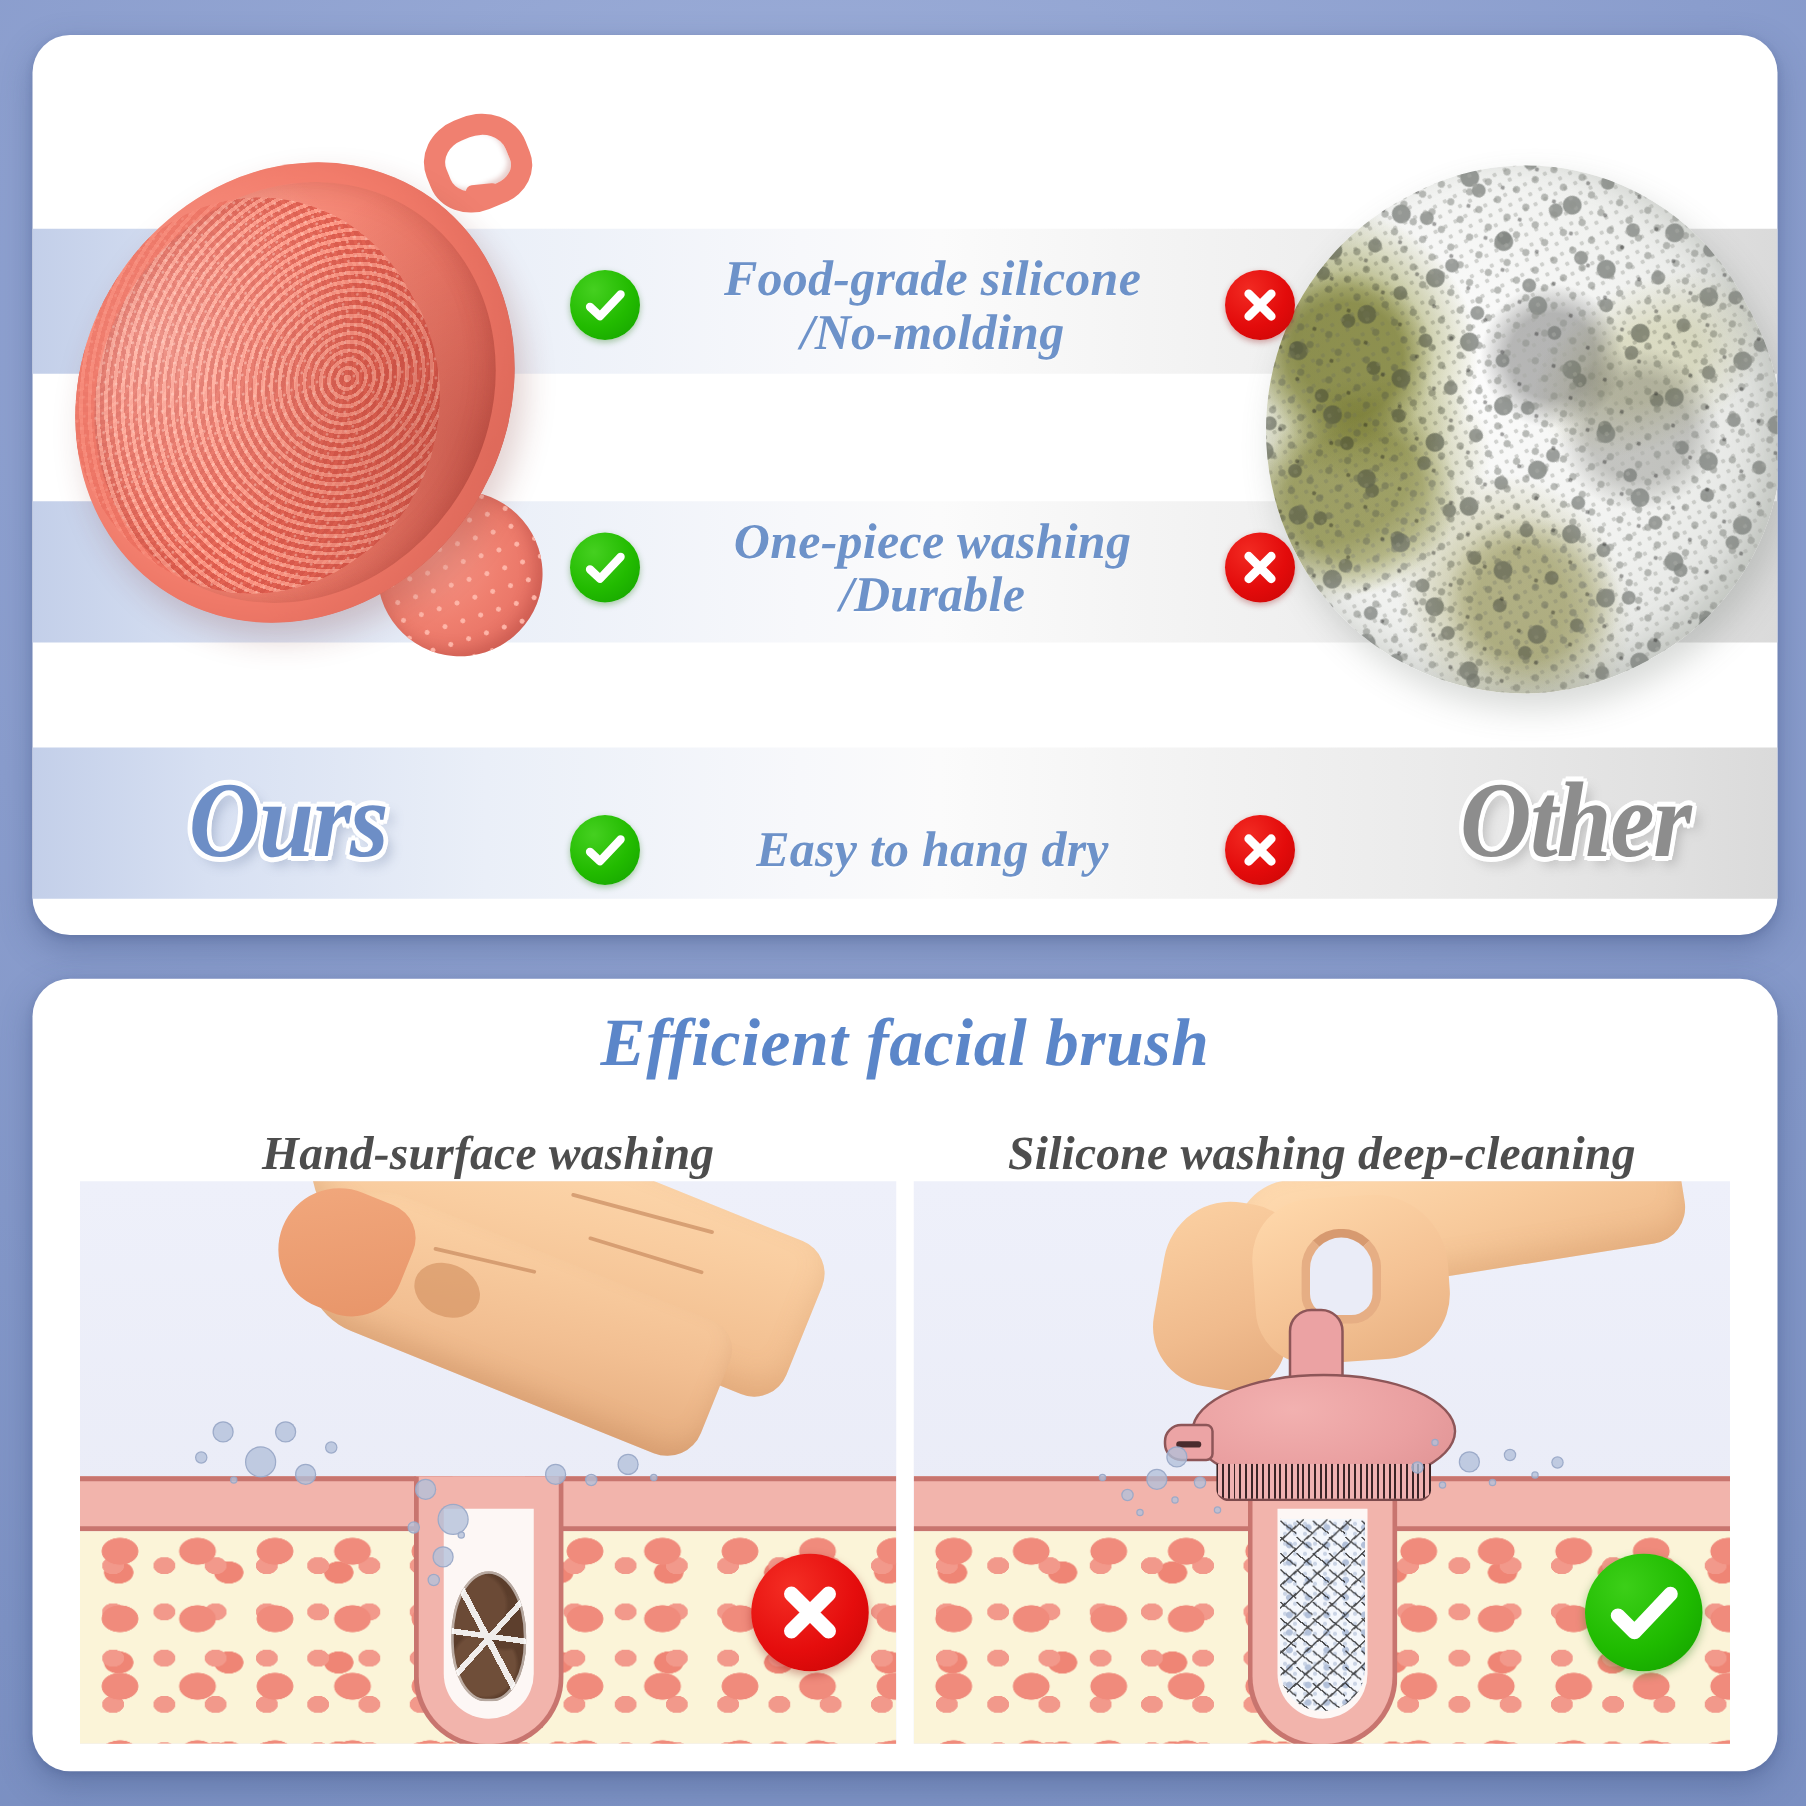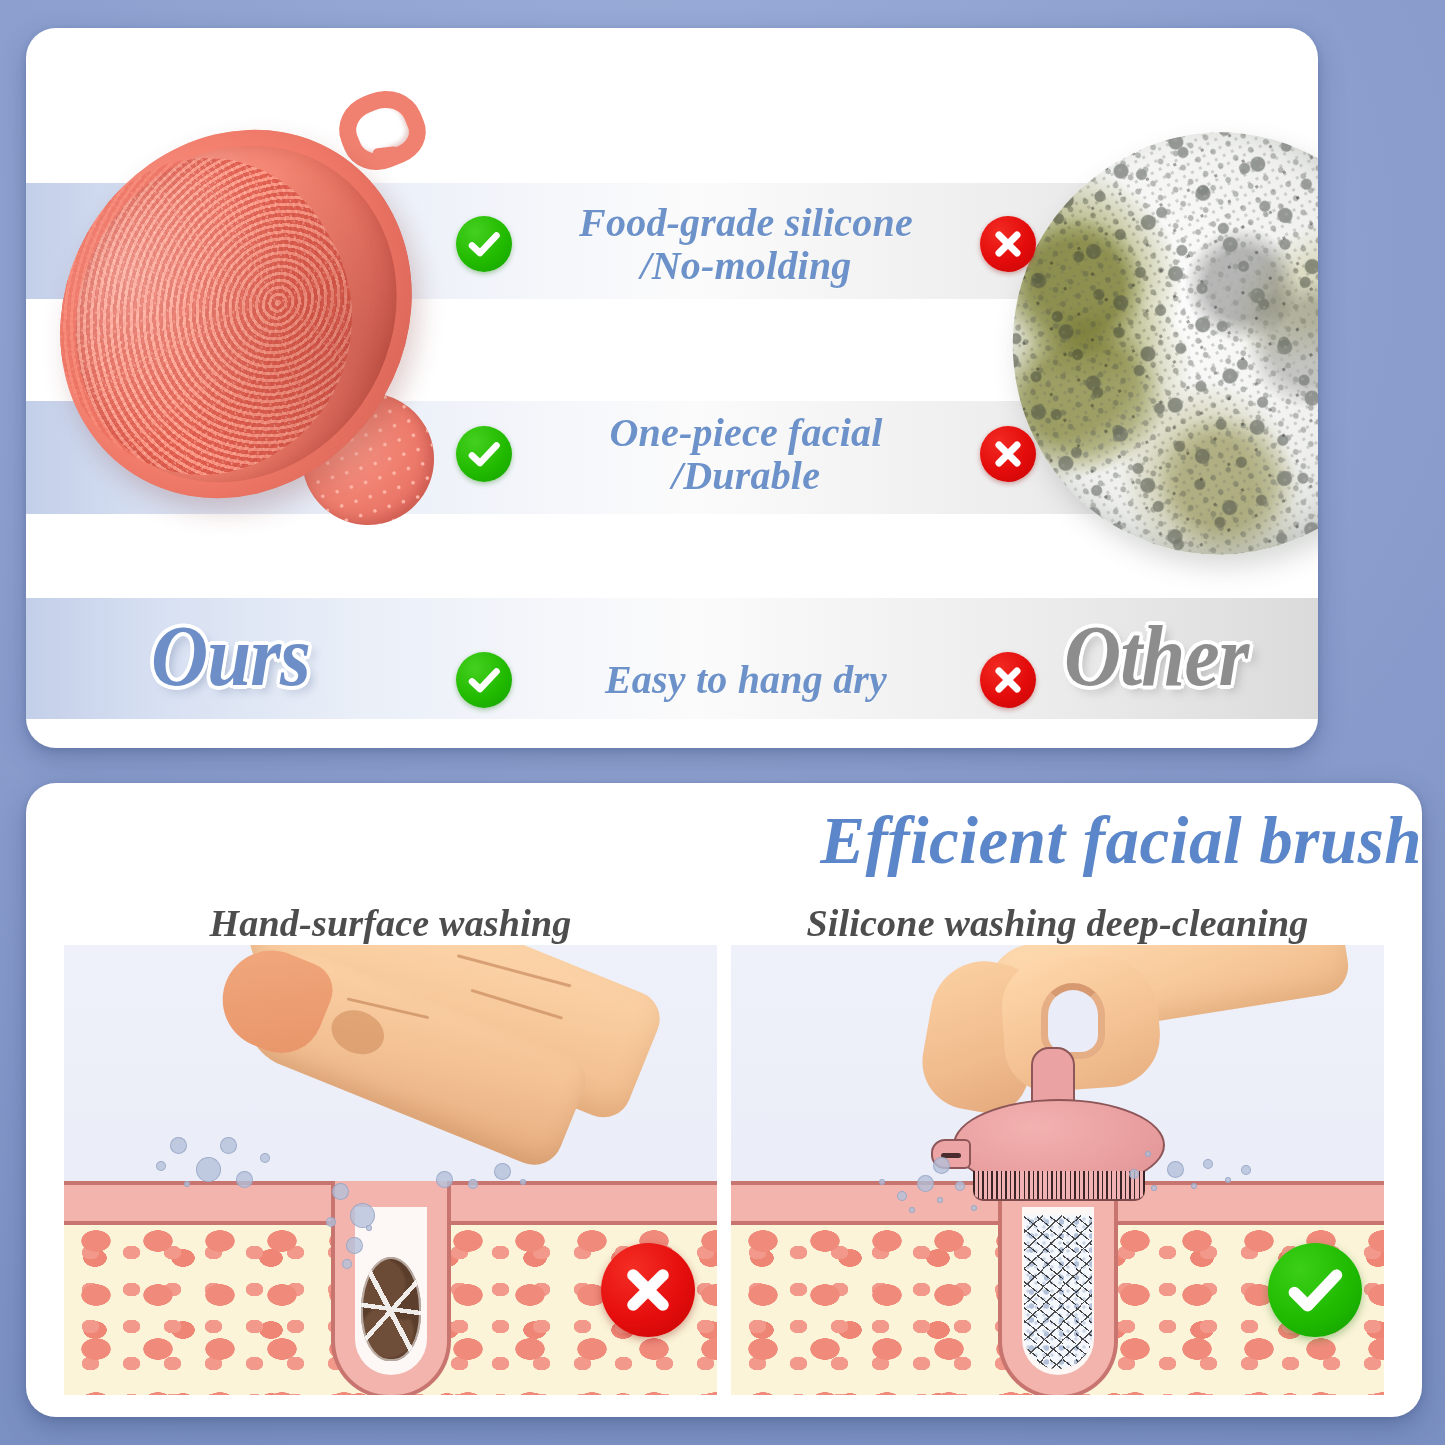--- a/index.html
+++ b/index.html
@@ -22,21 +22,21 @@
 
   
   .card {
     position: absolute;
     background: #ffffff;
     border-radius: 30px;
     box-shadow: 0 10px 26px rgba(48,66,115,0.34),
                 0 2px 6px rgba(48,66,115,0.18);
     overflow: hidden;
   }
-  #card-compare { left: 26px;  top: 28px;  width: 1292px; height: 720px; padding-left: 20px; }
+  #card-compare { left: 26px;  top: 28px;  width: 1396px; height: 720px; padding-left: 20px; }
   #card-facial  { left: 26px;  top: 783px; width: 1396px; height: 634px; }
 
   
   .band {
     position: absolute;
     left: 0; right: 0;
     background: linear-gradient(to right,
        #c3cfe9 0%, #d7e0f2 10%, #eaeff8 26%,
        #f7f8fb 44%, #fbfbfb 52%, #f4f4f4 64%,
        #ebebeb 80%, #e0e0e0 94%, #dadada 100%);
@@ -276,25 +276,25 @@
       3px 3px 0 #fff, -3px 3px 0 #fff, 3px -3px 0 #fff, -3px -3px 0 #fff,
       6px 6px 10px rgba(110,110,110,0.35);
   }
 
   
   #card-facial { padding: 0; }
 
   .facial-title {
     position: absolute;
     left: 0; right: 0; top: 24px;
-    text-align: right;
+    text-align: center;
     font-family: "Liberation Serif", serif;
     font-style: italic;
     font-weight: bold;
-    font-size: 67px;
+    font-size: 54px;
     line-height: 1;
     color: #5b86c9;
     letter-spacing: 0.5px;
     text-shadow: 0 2px 2px rgba(255,255,255,0.8);
   }
 
   .panels {
     position: absolute;
     left: 38px; right: 38px; top: 118px;
     display: flex;
@@ -621,21 +621,21 @@
         </svg>
       </div>
     </div>
 
     <div class="cmp-row" id="row-2">
       <div class="badge check">
         <svg viewBox="0 0 40 40" aria-hidden="true">
           <path d="M8 21.5 L16 29 L32.5 11.5" fill="none" stroke="#ffffff" stroke-width="6.6" stroke-linecap="round" stroke-linejoin="round"></path>
         </svg>
       </div>
-      <div class="feature-text">One-piece facial
+      <div class="feature-text">One-piece washing
 /Durable</div>
       <div class="badge cross">
         <svg viewBox="0 0 40 40" aria-hidden="true">
           <path d="M11 11 L29 29 M29 11 L11 29" fill="none" stroke="#ffffff" stroke-width="7" stroke-linecap="round"></path>
         </svg>
       </div>
     </div>
 
     <div class="cmp-row" id="row-3">
       <div class="badge check">

